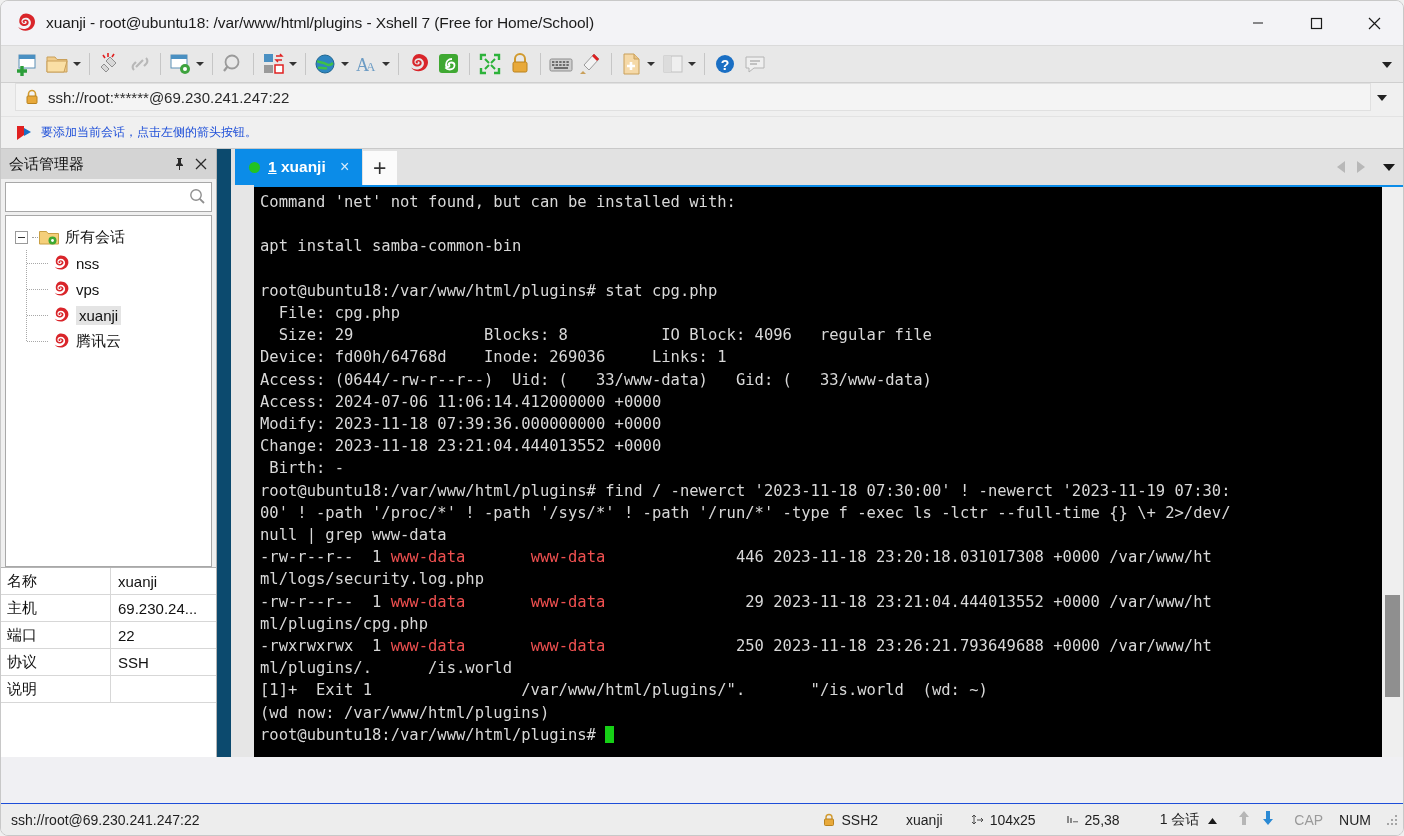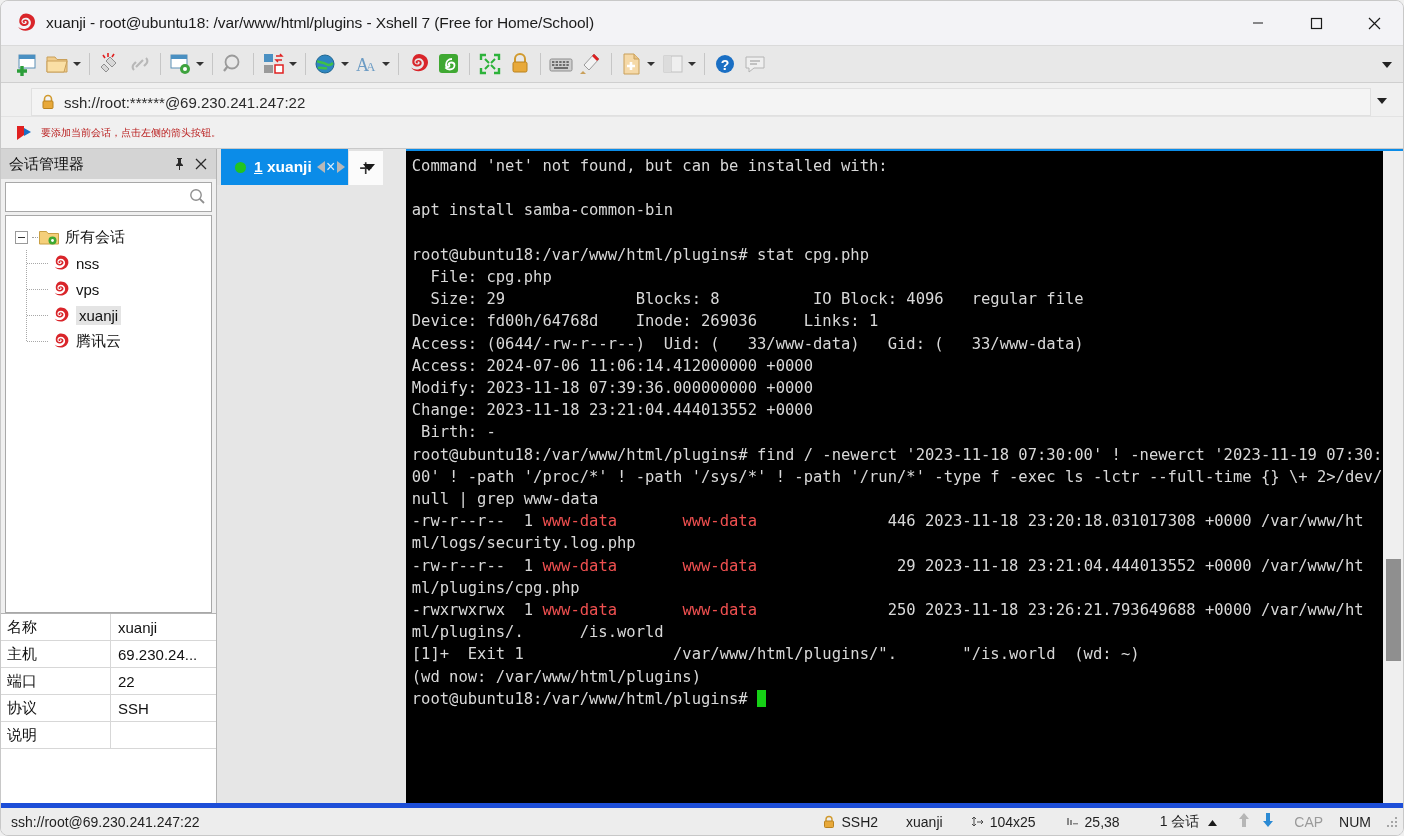--- a/index.html
+++ b/index.html
@@ -101,22 +101,22 @@
     content: ""; width: 0; height: 0;
     border-left: 5px solid transparent;
     border-right: 5px solid transparent;
     border-top: 6px solid #222;
   }
 
   
   .addressbar {
     height: 34px; flex: 0 0 34px;
     background: #f0f0f0;
-    display: flex; align-items: flex-end;
-    padding: 0 10px 0 30px;
+    display: flex; align-items: flex-start;
+    padding: 0 10px 0 14px;
     border-bottom: 1px solid #e3e3e3;
     position: relative;
   }
   .addr-field {
     flex: 1 1 auto; height: 28px;
     background: #f4f4f4;
     border: 1px solid #e0e0e0;
     display: flex; align-items: center;
     padding: 0 6px;
   }
@@ -135,24 +135,24 @@
 
   
   .noticebar {
     height: 32px; flex: 0 0 32px;
     background: #f0f0f0;
     display: flex; align-items: center;
     padding-left: 14px;
     border-bottom: 1px solid #c9c9c9;
   }
   .flag-icon { width: 18px; height: 16px; position: relative; margin-right: 8px; flex:0 0 18px;}
-  .notice-text { font-size: 10px; color: #b91c1c; white-space: nowrap; }
+  .notice-text { font-size: 12px; color: #1d4ed8; white-space: nowrap; }
 
   
-  .bodyrow { flex: 1 1 auto; display: flex; min-height: 0; background: #0c4a6e; }
+  .bodyrow { flex: 1 1 auto; display: flex; min-height: 0; background: #0c4a6e; gap: 14px; }
 
   
   .sidebar {
     width: 216px; flex: 0 0 216px;
     display: flex; flex-direction: column;
     background: #f0f0f0;
     border-right: 1px solid #b4b4b4;
     min-height: 0;
   }
   .sb-header {
@@ -242,21 +242,21 @@
     display: flex; align-items: center; padding-left: 6px;
     white-space: nowrap;
   }
   .prop-val {
     flex: 1 1 auto; font-size: 15px; color: #111;
     display: flex; align-items: center; padding-left: 7px;
     white-space: nowrap; overflow: hidden;
   }
 
   
-  .main { flex: 1 1 auto; display: flex; flex-direction: row; min-width: 0; background: #e6e6e6; }
+  .main { flex: 1 1 auto; display: flex; flex-direction: column; min-width: 0; background: #e6e6e6; }
   .tabbar {
     height: 36px; flex: 0 0 36px;
     background: #e2e2e2;
     display: flex; align-items: flex-end;
     position: relative;
     padding-left: 4px;
   }
   .tab {
     height: 36px;
     background: #0b8ce8;
@@ -352,24 +352,25 @@
   .ts-thumb {
     position: absolute; left: 3px; right: 3px;
     top: 408px; height: 102px;
     background: #8f8f8f;
   }
 
   
   .statusbar {
     height: 32px; flex: 0 0 32px;
     background: #ededed;
-    border-top: 5px solid #1d4ed8;
+    border-top: 1px solid #1d4ed8;
     display: flex; align-items: center;
     font-size: 14px; color: #1f1f1f;
     position: relative;
+    margin-top: 46px;
   }
   .sb-url { padding-left: 10px; white-space: nowrap; }
   .sb-spacer { flex: 1 1 auto; }
   .sb-cell {
     display: flex; align-items: center;
     white-space: nowrap;
     padding: 0 6px;
   }
   .sb-cell .gi { margin-right: 6px; display: inline-flex; }
   .sb-cell.dim { color: #9a9a9a; }

